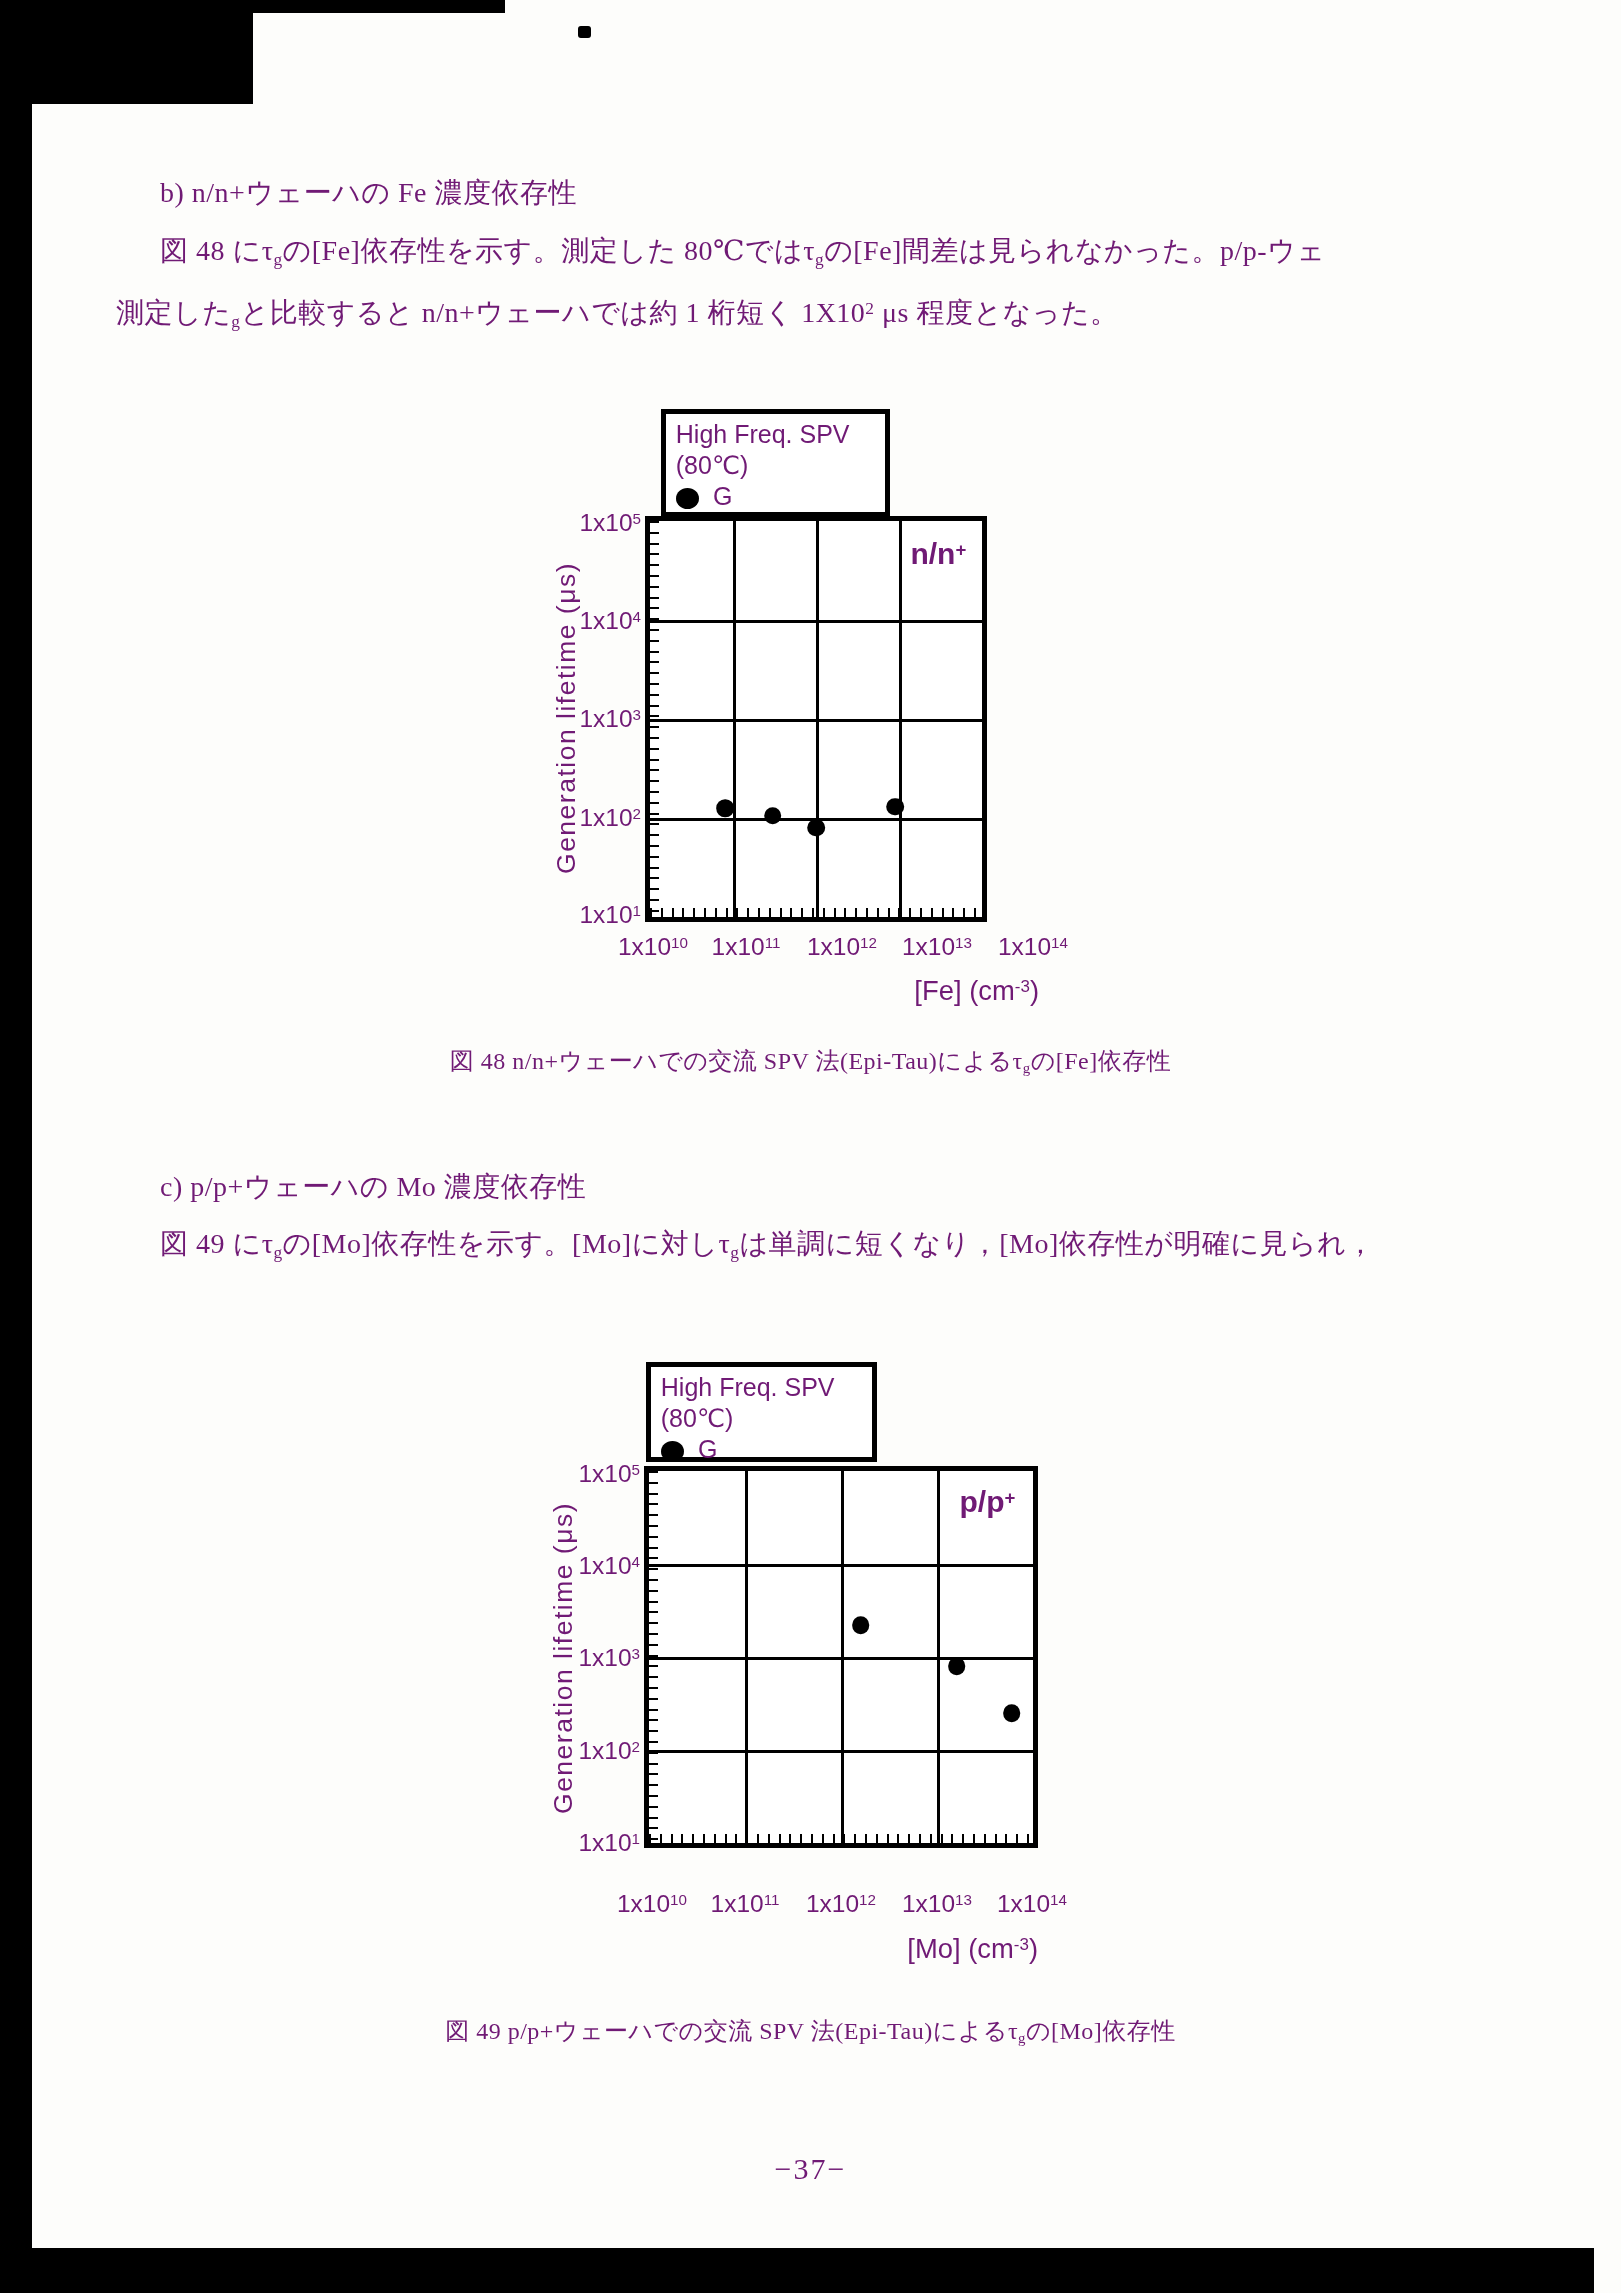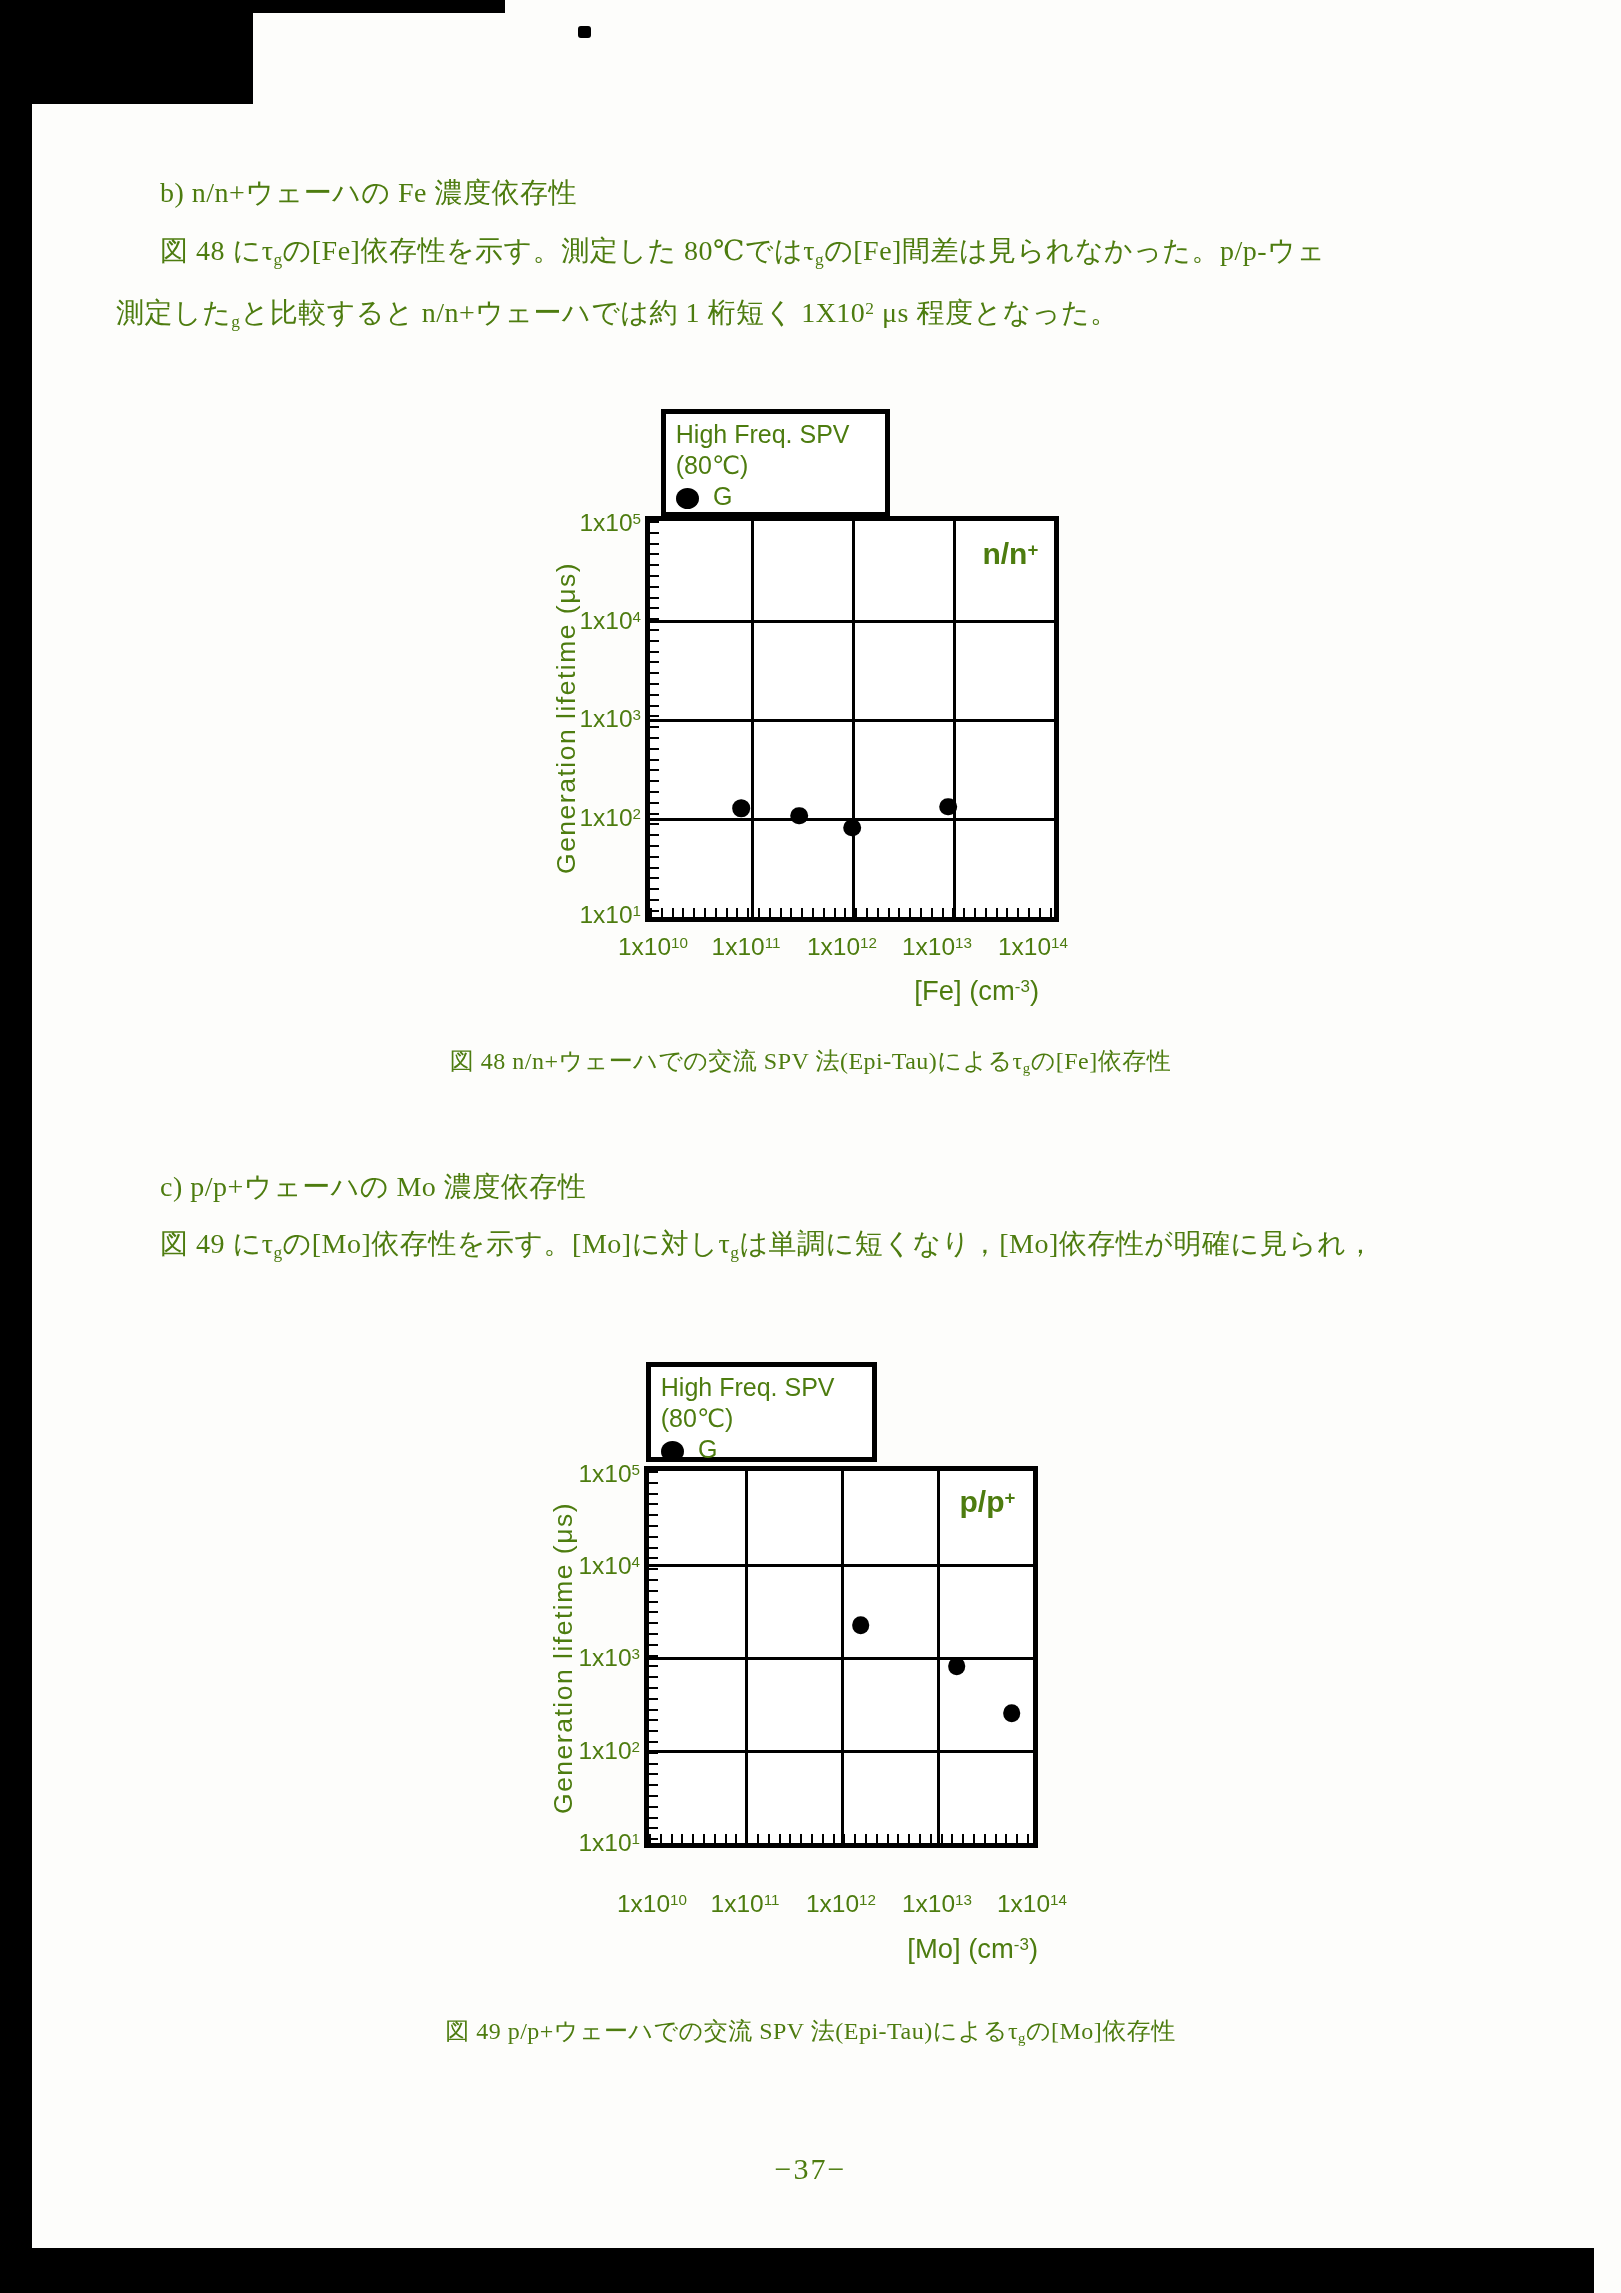--- a/index.html
+++ b/index.html
@@ -1,17 +1,17 @@
 <!DOCTYPE html>
 <html><head>
 <meta charset="utf-8">
 <style>
   html,body{margin:0;padding:0;background:#888;}
   .page{position:relative;width:1621px;height:2294px;background:#fdfdfb;overflow:hidden;
-        font-family:"Liberation Serif","DejaVu Serif",serif;color:#4d7c0f;}
+        font-family:"Liberation Serif","DejaVu Serif",serif;color:#701a75;}
   .abs{position:absolute;}
   .jp{font-size:28px;letter-spacing:0.5px;white-space:nowrap;}
   .rsub{font-size:0.62em;vertical-align:-0.30em;}
   .rsup{font-size:0.62em;vertical-align:0.45em;}
   .scanblock{position:absolute;background:#000;}
   .legendbox{position:absolute;border:5.9px solid #000;background:#fff;box-sizing:border-box;
              font-family:"Liberation Sans","DejaVu Sans",sans-serif;font-size:25px;line-height:1.25;
              padding:4.9px 9.8px;white-space:nowrap;}
   .legdot{display:inline-block;width:23.5px;height:21.6px;border-radius:50%;background:#000;
           vertical-align:-3.9px;margin-right:13.7px;}
@@ -62,21 +62,21 @@
   </div>
 
   <div class="ylab" style="left:566px;top:718px;">Generation lifetime (μs)</div>
 
   <div class="ticklabel ytick" style="left:523px;top:523px;"><span>1x10</span><span class="rsup">5</span></div>
   <div class="ticklabel ytick" style="left:523px;top:621px;"><span>1x10</span><span class="rsup">4</span></div>
   <div class="ticklabel ytick" style="left:523px;top:719px;"><span>1x10</span><span class="rsup">3</span></div>
   <div class="ticklabel ytick" style="left:523px;top:818px;"><span>1x10</span><span class="rsup">2</span></div>
   <div class="ticklabel ytick" style="left:523px;top:915px;"><span>1x10</span><span class="rsup">1</span></div>
 
-  <div class="plot" style="left:645px;top:516px;width:414px;height:406px;">
+  <div class="plot" style="left:645px;top:516px;width:342px;height:406px;">
     <div class="plot-inner">
       <div class="vgrid" style="left:25%;"></div>
       <div class="vgrid" style="left:50%;"></div>
       <div class="vgrid" style="left:75%;"></div>
       <div class="hgrid" style="top:25%;"></div>
       <div class="hgrid" style="top:50%;"></div>
       <div class="hgrid" style="top:75%;"></div>
       <div class="minor-x"></div>
       <div class="minor-y"></div>
       <div class="plot-inner">

